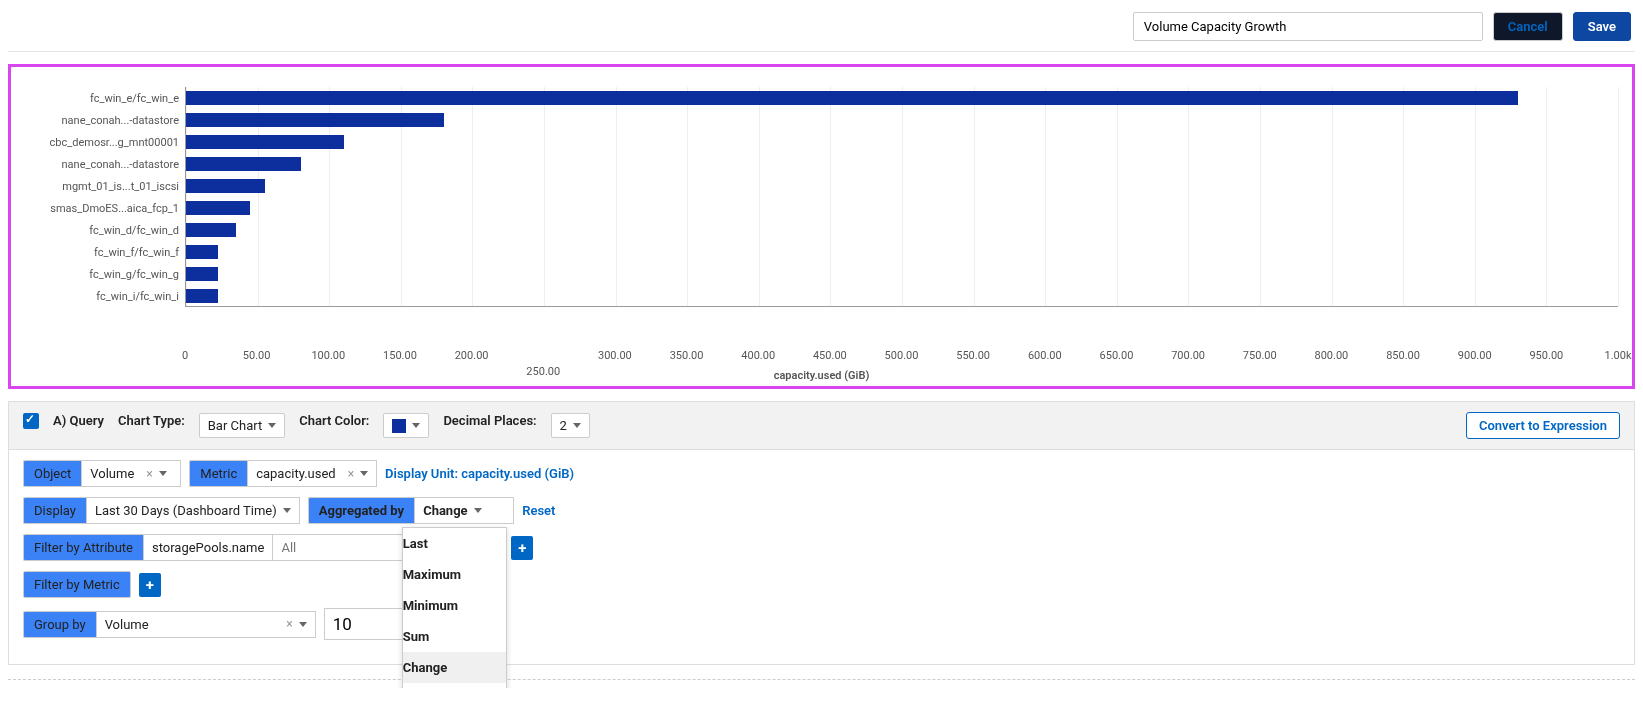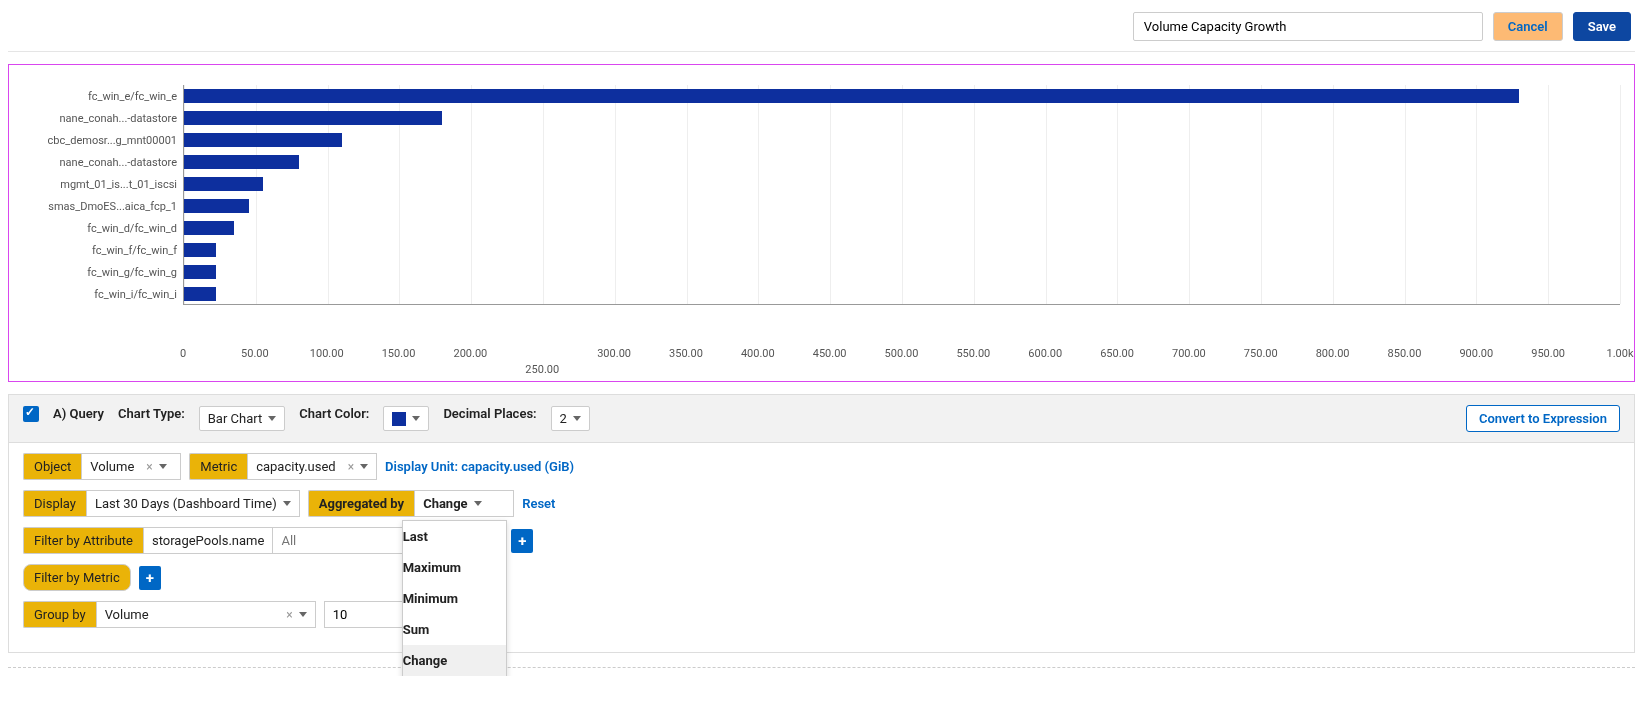--- a/index.html
+++ b/index.html
@@ -31,37 +31,37 @@
     font-size: 13px;
   }
   .btn {
     padding: 6px 14px;
     border-radius: 3px;
     font-size: 13px;
     cursor: pointer;
     border: 1px solid transparent;
   }
   .btn-secondary {
-    background: #fdba74;
+    background: #0f172a;
     border-color: #ccc;
     color: #0067c5;
     font-weight: 600;
   }
   .btn-primary {
     background: #0d47a1;
     color: #fff;
     font-weight: 600;
     border-color: #0d47a1;
   }
 
   
   .chart-panel {
-    border: 1px solid #d946ef;
+    border: 3px solid #d946ef;
     margin-top: 12px;
-    padding: 20px 14px 20px 14px;
+    padding: 20px 14px 4px 14px;
     background: #fff;
   }
   .chart-area {
     position: relative;
     height: 260px;
     display: flex;
   }
   .y-labels {
     width: 160px;
     position: relative;
@@ -199,21 +199,21 @@
   }
   .control-row {
     display: flex;
     align-items: center;
     gap: 8px;
     margin-bottom: 10px;
     flex-wrap: wrap;
   }
   .ctl-label {
     border: 1px solid #ccc;
-    background: #eab308;
+    background: #3b82f6;
     padding: 5px 10px;
     font-size: 13px;
     border-radius: 2px 0 0 2px;
   }
   .ctl-value {
     border: 1px solid #ccc;
     background: #fff;
     padding: 5px 8px;
     font-size: 13px;
     min-width: 100px;
@@ -249,21 +249,21 @@
     justify-content: center;
     font-weight: bold;
     border-radius: 2px;
     cursor: pointer;
     font-size: 15px;
   }
   .num-input {
     border: 1px solid #ccc;
     padding: 5px 8px;
     width: 140px;
-    font-size: 13px;
+    font-size: 17px;
   }
 
   
   .dropdown-menu {
     position: absolute;
     border: 1px solid #ccc;
     background: #fff;
     box-shadow: 0 2px 6px rgba(0,0,0,0.15);
     min-width: 105px;
     z-index: 10;
@@ -356,20 +356,21 @@
       <span class="x-tick" style="left: 60%;">600.00</span>
       <span class="x-tick" style="left: 65%;">650.00</span>
       <span class="x-tick" style="left: 70%;">700.00</span>
       <span class="x-tick" style="left: 75%;">750.00</span>
       <span class="x-tick" style="left: 80%;">800.00</span>
       <span class="x-tick" style="left: 85%;">850.00</span>
       <span class="x-tick" style="left: 90%;">900.00</span>
       <span class="x-tick" style="left: 95%;">950.00</span>
       <span class="x-tick" style="left: 100%;">1.00k</span>
     </div>
+  <div class="x-label">capacity.used (GiB)</div>
 </div>
 
 <div class="query-panel">
   <div class="query-row-top">
     <div class="query-left">
       <span class="checkbox"></span>
       <span class="label-bold">A) Query</span>
 
       <span class="label-bold">Chart Type:</span>
       <span class="select-box">
@@ -444,21 +445,21 @@
     <div class="control-row">
       <div class="ctl-group">
         <span class="ctl-label">Filter by Attribute</span>
         <span class="ctl-value">storagePools.name</span>
         <input class="ctl-value" style="width: 230px; color: #737373; border-left: none;" placeholder="All">
       </div>
       <span class="plus-btn">+</span>
     </div>
 
     <div class="control-row">
-      <span class="ctl-label" style="border-radius:8px;">Filter by Metric</span>
+      <span class="ctl-label" style="border-radius:2px;">Filter by Metric</span>
       <span class="plus-btn">+</span>
     </div>
 
     <div class="control-row">
       <div class="ctl-group">
         <span class="ctl-label">Group by</span>
         <span class="ctl-value" style="min-width:220px;">
           <span>Volume</span>
           <span style="margin-left:auto;"></span>
           <span class="clear-x">×</span>

